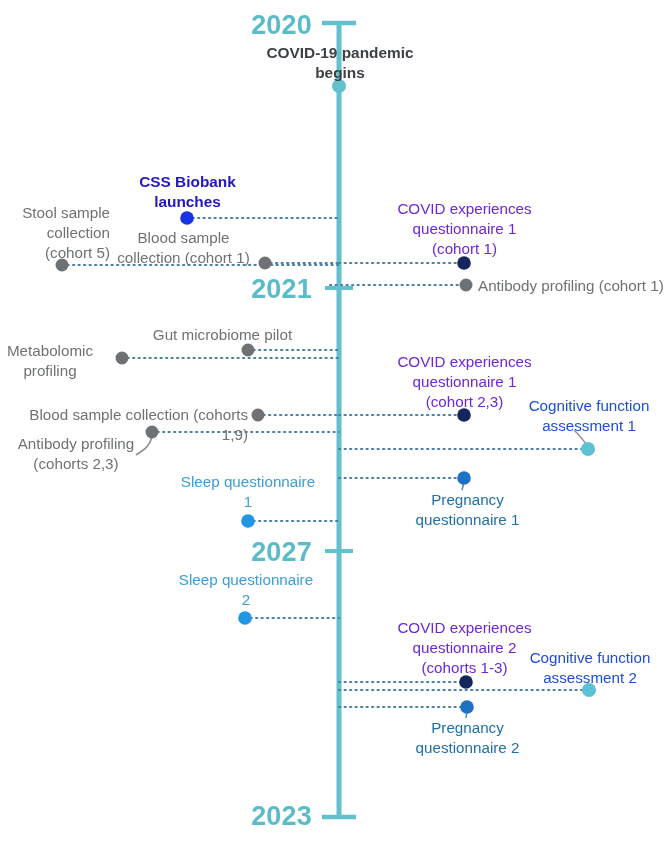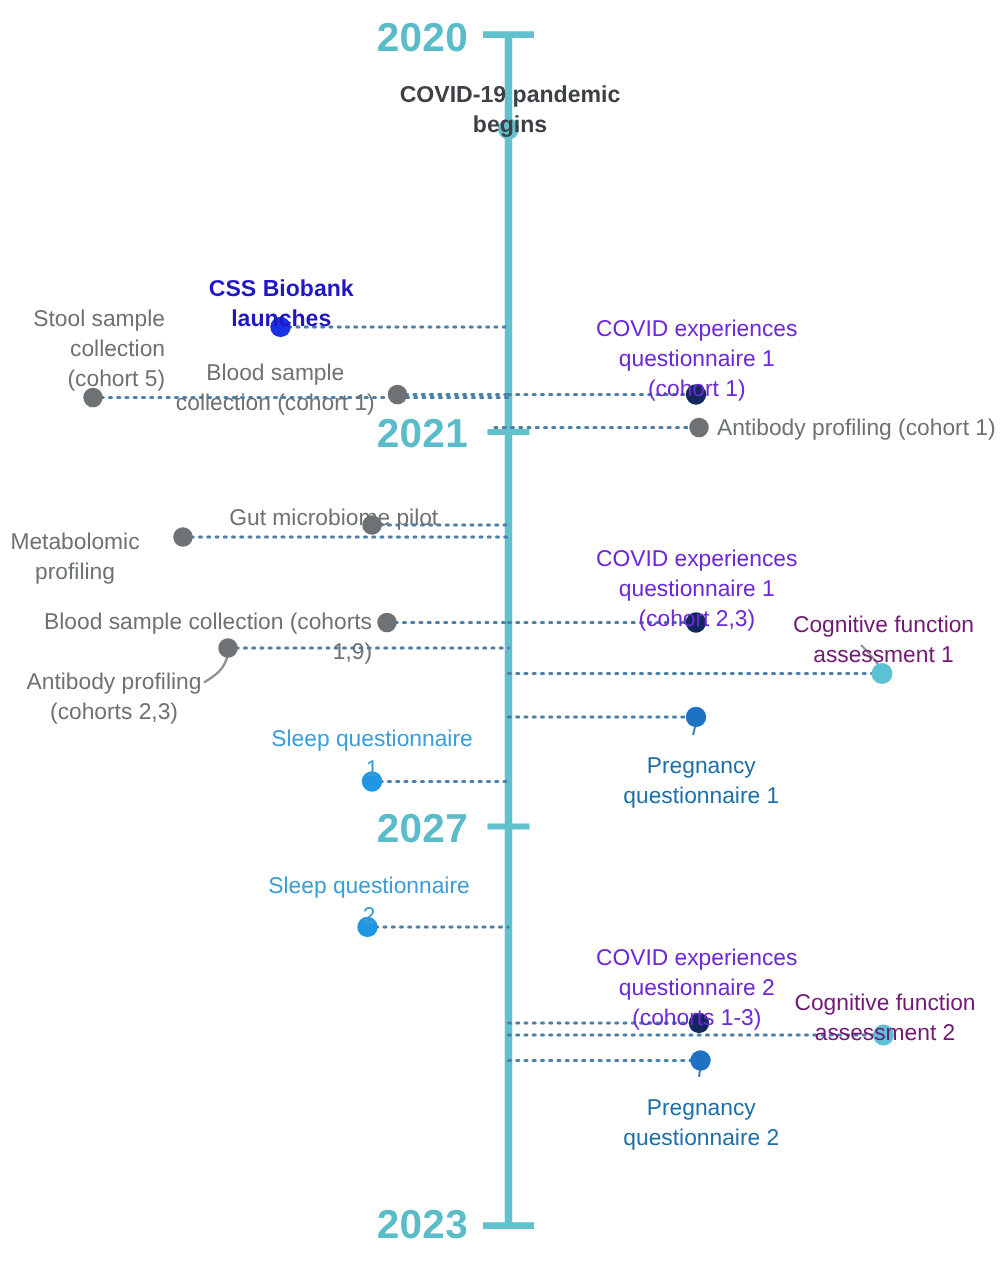--- a/index.html
+++ b/index.html
@@ -37,25 +37,25 @@
     letter-spacing: 0.2px;
     color: #5bbcc9;
     text-align: right;
   }
   .event-lbl {
     font-size: 15.2px;
     color: #6f7274;
   }
   .ta-r { text-align: right; }
   .ta-l { text-align: left; }
-  .ta-c { text-align: center; margin-top: 11px; }
+  .ta-c { text-align: center; }
   .navy { color: #6d28d9; }
   .bold-dark { font-weight: 700; color: #3d4044; font-size: 15.4px; }
   .biobank { font-weight: 700; color: #2116c4; font-size: 15.4px; }
-  .teal-lt { color: #701a75; }
+  .teal-lt { color: #1d4ed8; }
   .blue-mid { color: #3b9ed6; }
   .blue-dk { color: #1f6fa8; }
 </style>
 </head>
 <body>
 
 <div id="timeline-figure">
 
   <svg id="timeline-svg" viewBox="0 0 669 842">
 

